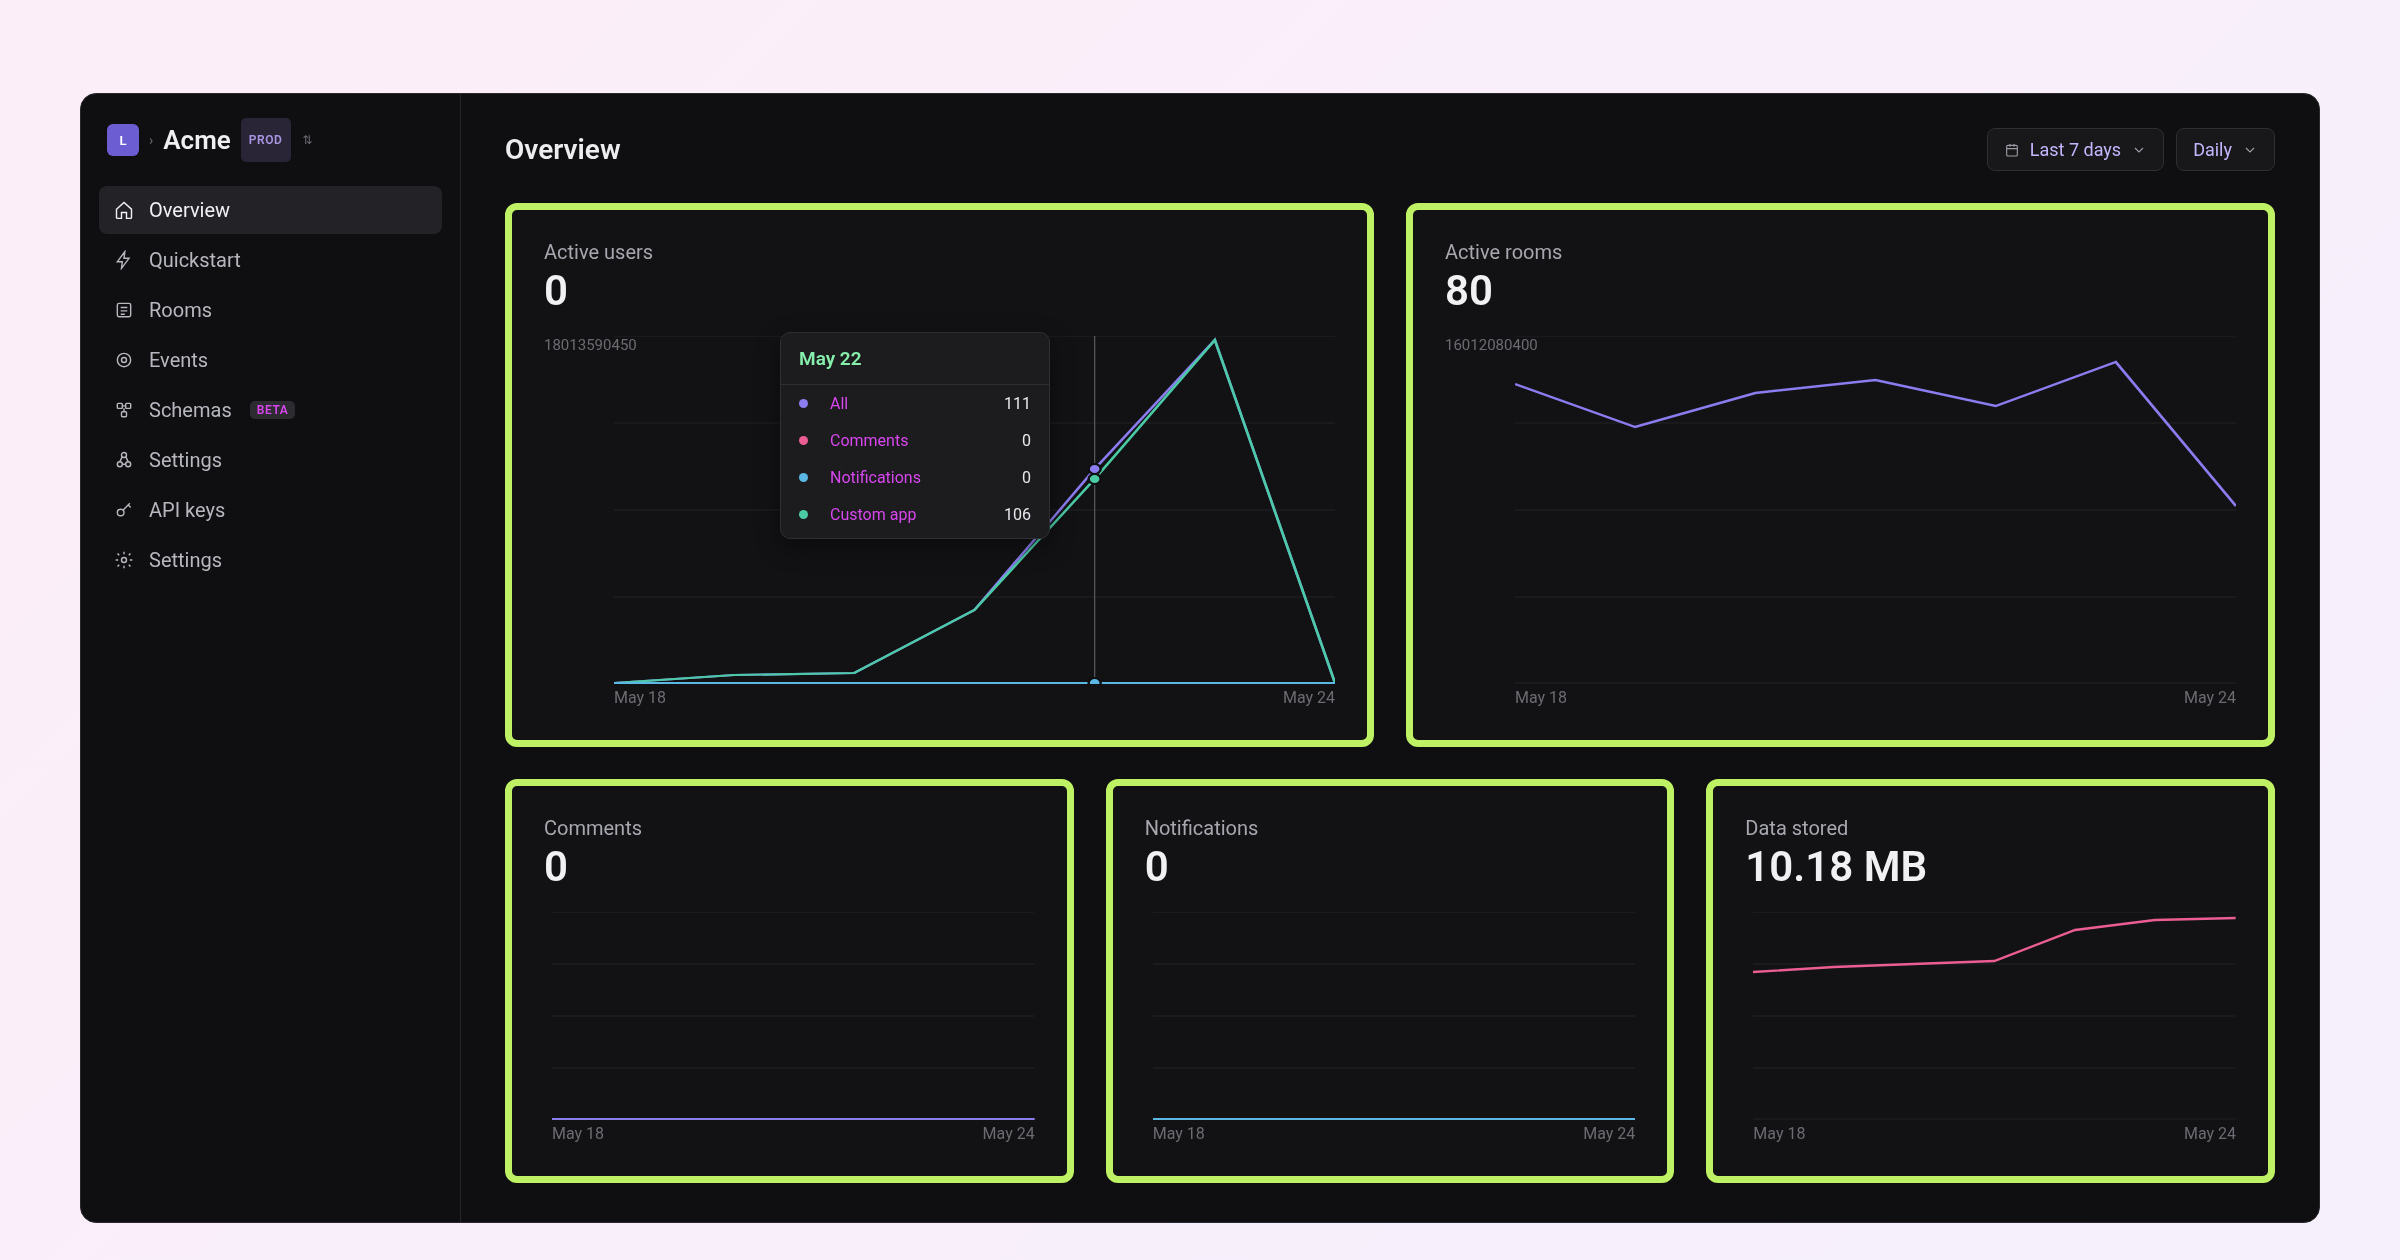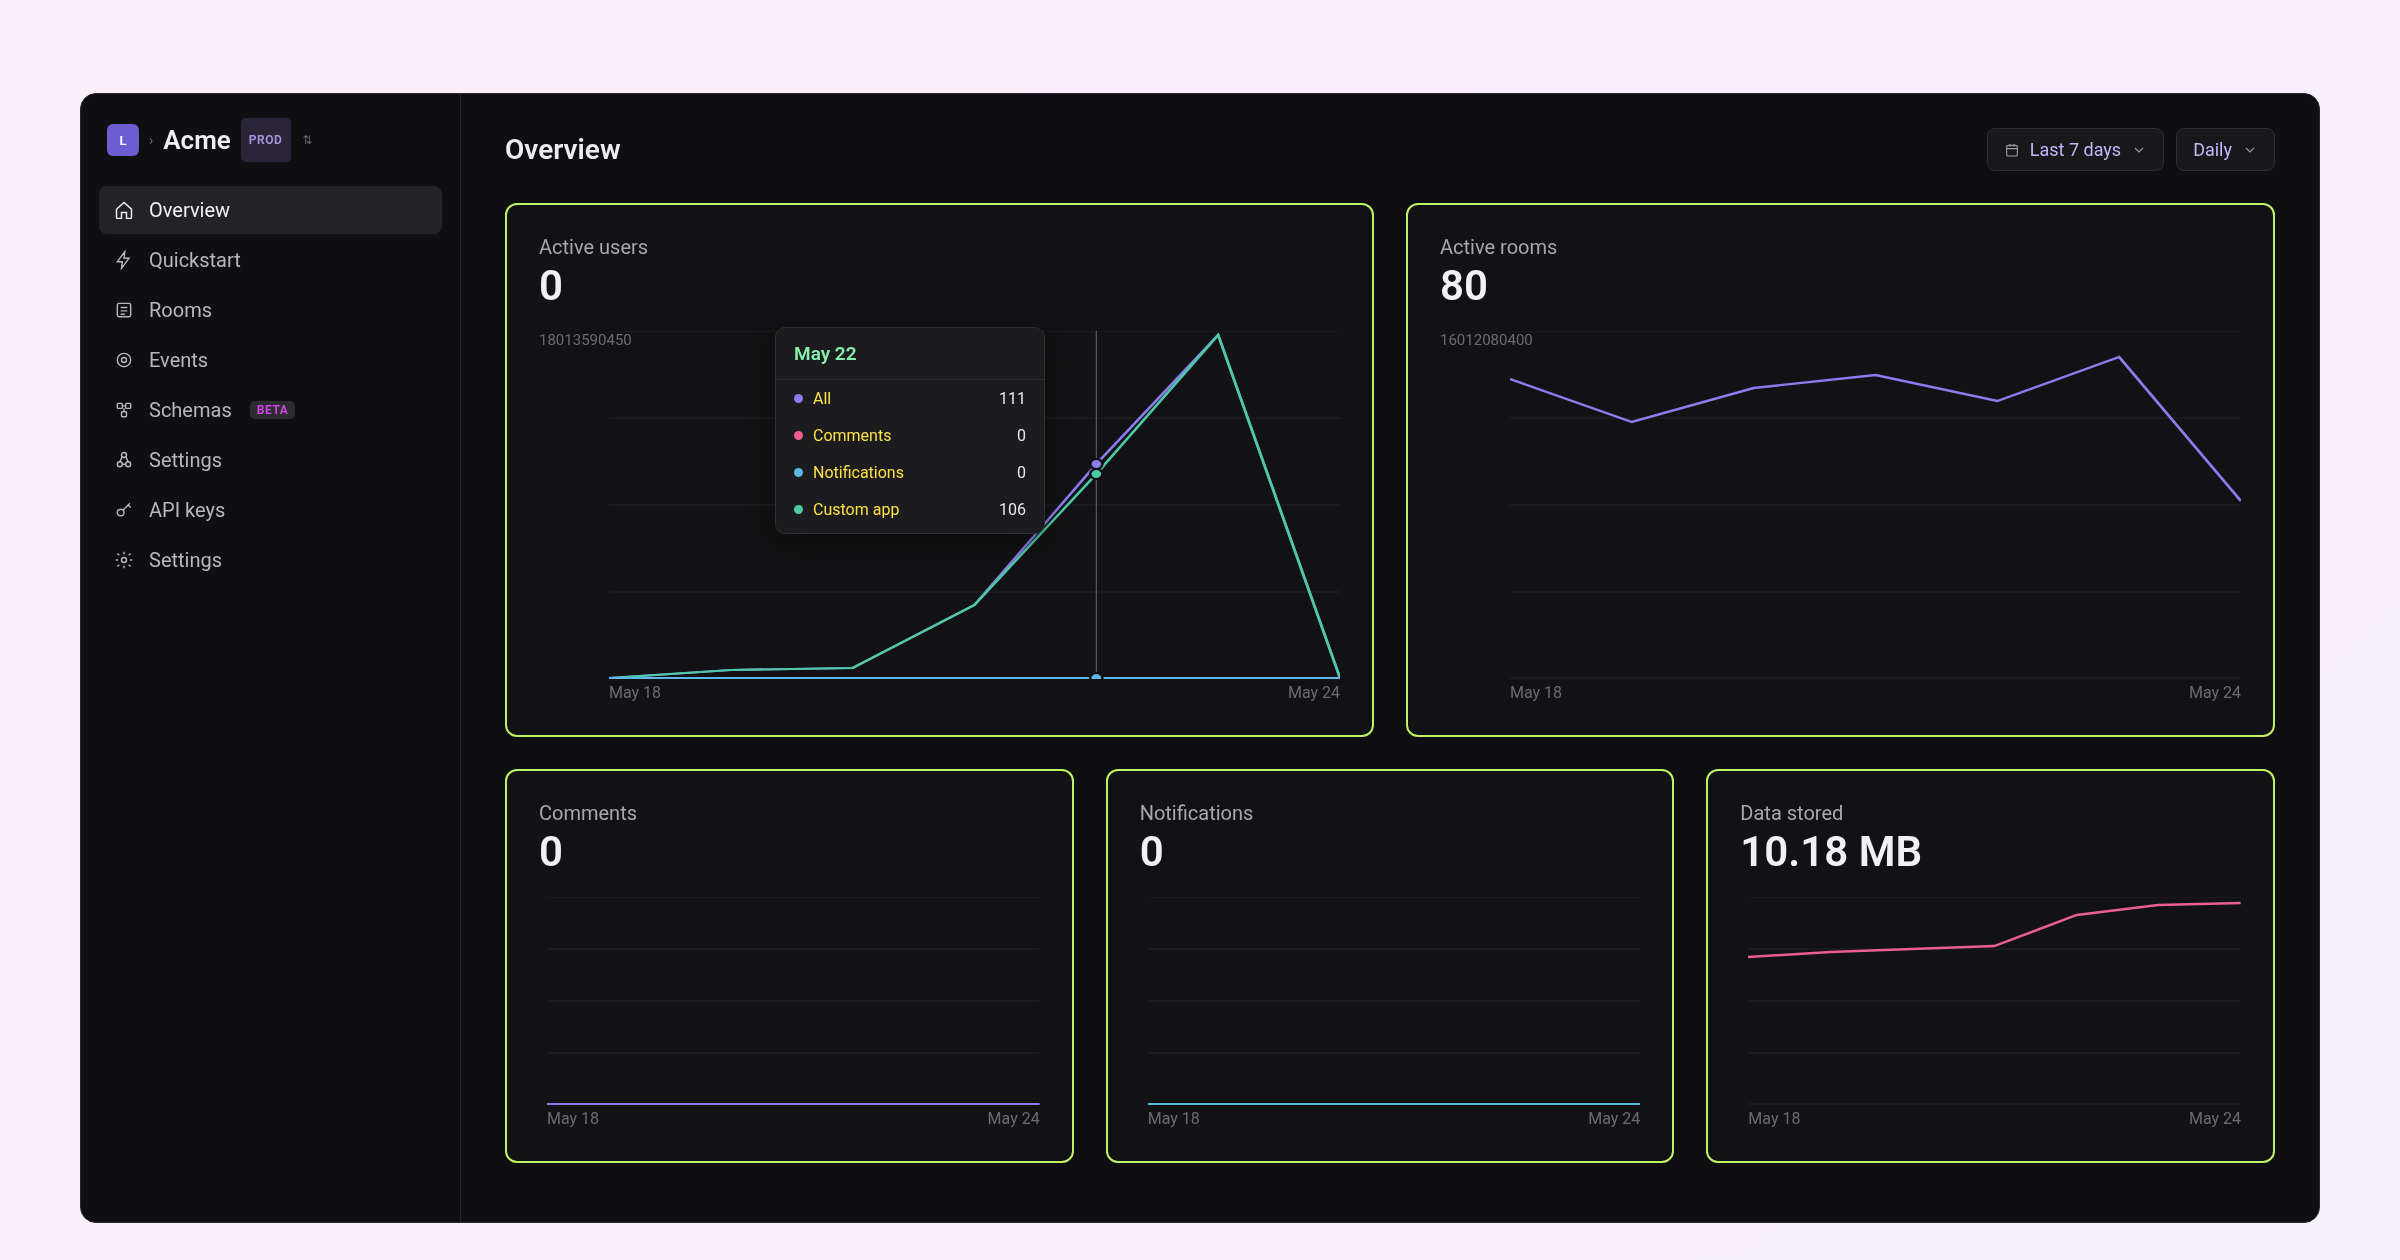--- a/index.html
+++ b/index.html
@@ -117,21 +117,21 @@
   gap: 32px;
 }
 .grid-bottom {
   display: grid;
   grid-template-columns: 1fr 1fr 1fr;
   gap: 32px;
   margin-top: 32px;
 }
 .card {
   background: #121214;
-  border: 2px solid #bef264;
+  border: 7px solid #bef264;
   border-radius: 12px;
   padding: 30px 32px 24px 32px;
   position: relative;
 }
 .card-label { color: #a7a7af; font-size: 20px; margin-bottom: 4px; }
 .card-value { color: #f1f1f4; font-size: 42px; font-weight: 600; line-height: 1.1; }
 .chart-area { position: relative; margin-top: 22px; height: 380px; }
 .chart-area.small { height: 240px; }
 .y-ticks {
   position: absolute; left: 0; top: 0; bottom: 32px; width: 56px;
@@ -152,21 +152,21 @@
   position: absolute;
   background: #1c1c1f;
   border: 1px solid #2e2e33;
   border-radius: 10px;
   width: 270px;
   overflow: hidden;
   box-shadow: 0 8px 24px rgba(0,0,0,0.4);
 }
 .tooltip-hd { padding: 14px 18px; color: #86efac; font-size: 19px; font-weight: 600; border-bottom: 1px solid #2e2e33; }
 .tooltip-row { display: flex; align-items: center; justify-content: space-between; padding: 9px 18px; font-size: 16px; }
-.tooltip-row .lbl { display: flex; align-items: center; gap: 10px; color: #fde047; }
+.tooltip-row .lbl { display: flex; align-items: center; gap: 22px; color: #d946ef; }
 .tooltip-row .val { color: #e7e7ec; }
 .dot { width: 9px; height: 9px; border-radius: 50%; }
 .vline { stroke: #5a5a62; stroke-width: 1; }
 .marker { stroke: #0f0f11; stroke-width: 2; }
 </style>
 </head>
 <body>
 
 <div class="frame">
 

